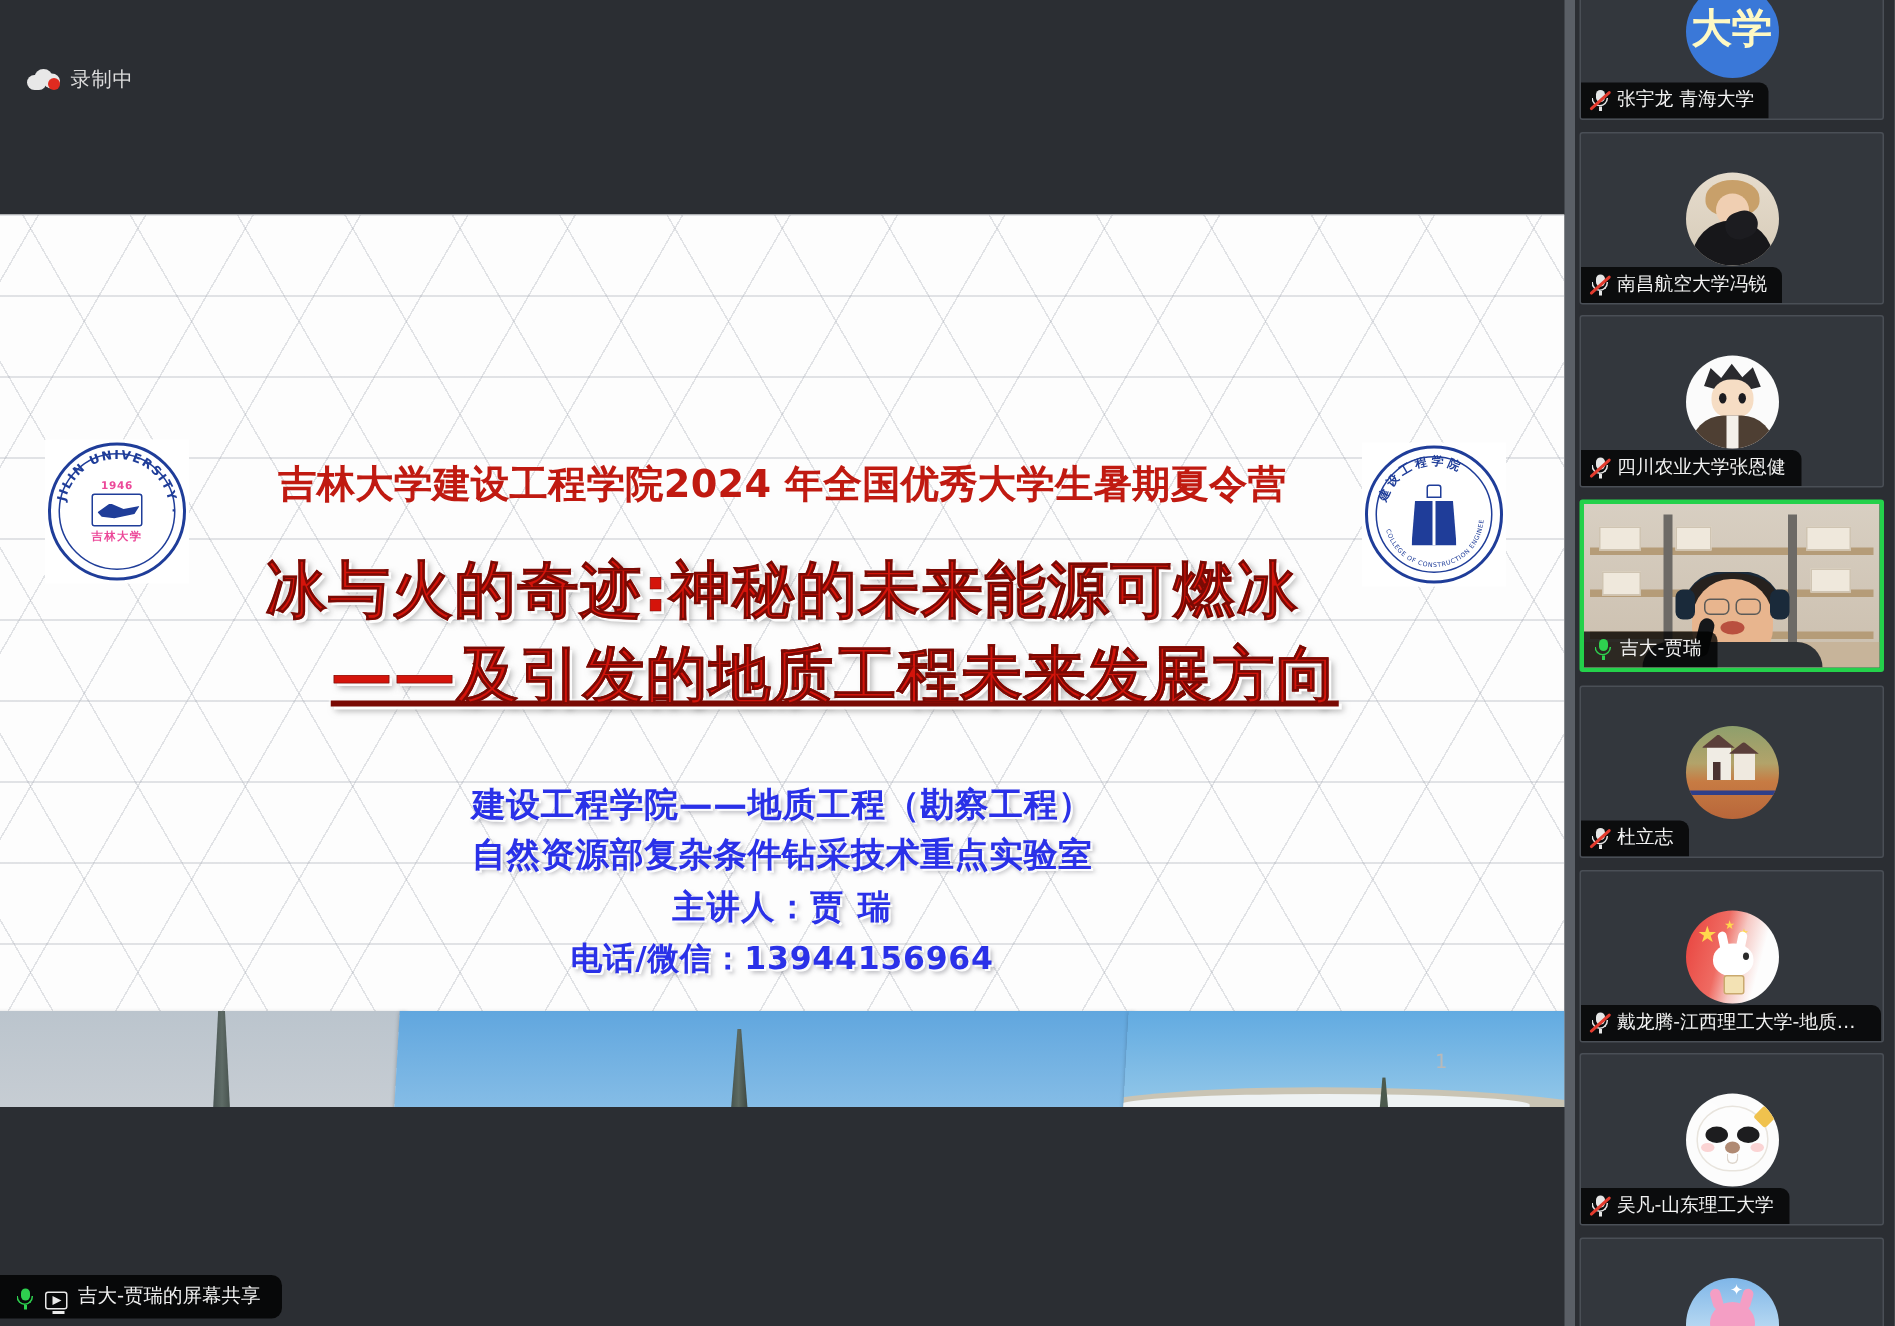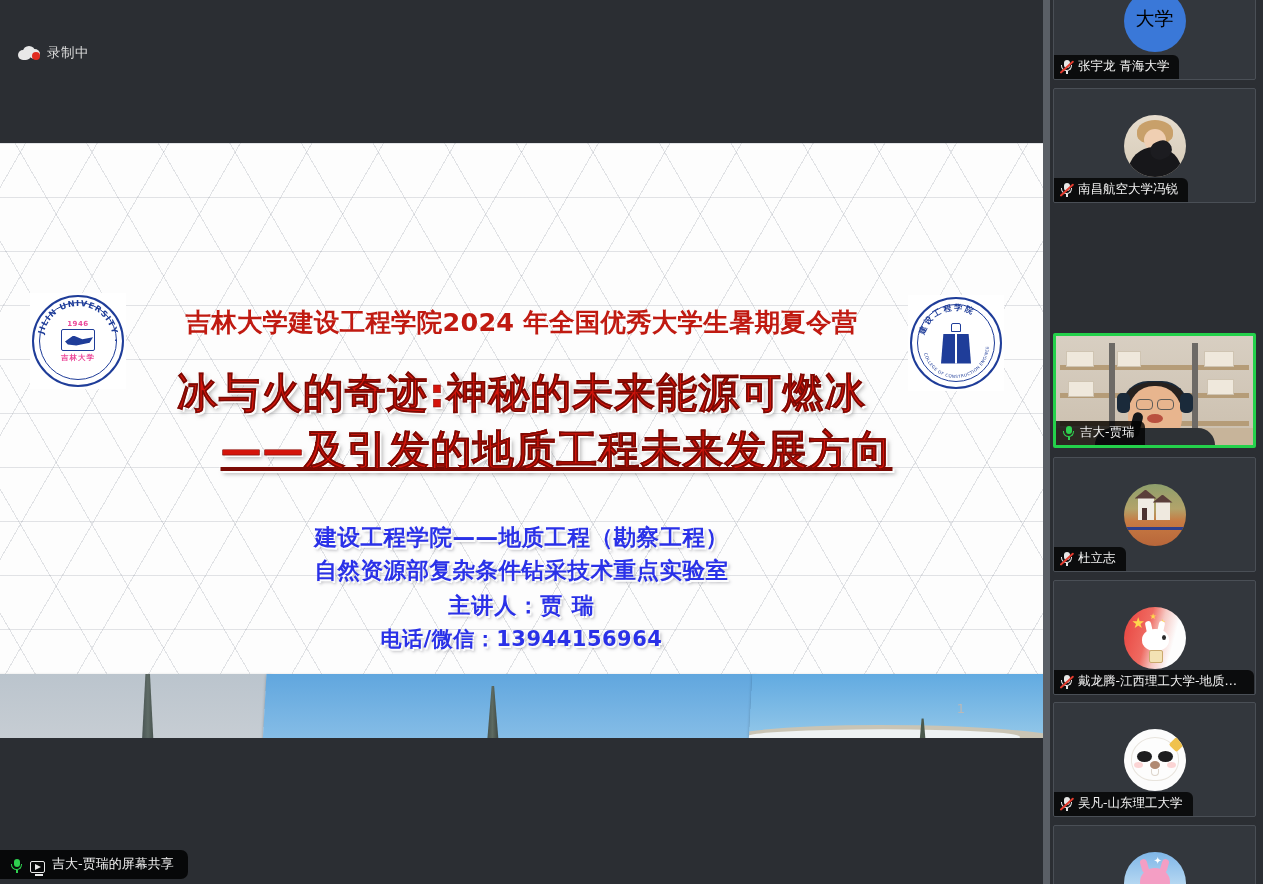--- a/index.html
+++ b/index.html
@@ -216,21 +216,21 @@
   }
   .mic.on .body,.mic.on .stem{ background:#2ed04f; }
   .mic.on .arc{ border-color:#2ed04f; }
   .mic .slash{
     position:absolute; left:-2px; top:6.5px; width:18px; height:2.4px;
     background:#e23b2e; transform:rotate(-42deg); border-radius:2px;
   }
 
   
   .av-blue{ background:#3a78d8; }
-  .av-blue .cn{ color:#000000; font-size:19px; font-weight:normal; transform:translateY(-2px); }
+  .av-blue .cn{ color:#fef9c3; font-size:27px; font-weight:bold; transform:translateY(-2px); }
 
   .av-photo1{ background:linear-gradient(#e6dccd,#d6cbb8); }
   .av-photo1 .hair{ position:absolute; left:13px; top:5px; width:36px; height:24px; background:#c8a06a; border-radius:50% 50% 40% 40%; }
   .av-photo1 .face{ position:absolute; left:20px; top:14px; width:22px; height:22px; background:#f0cfb2; border-radius:50%; }
   .av-photo1 .body{ position:absolute; left:4px; bottom:0; width:54px; height:30px; background:#17171a; border-radius:26px 26px 0 0; }
   .av-photo1 .arm{ position:absolute; left:26px; top:26px; width:22px; height:18px; background:#1c1c20; border-radius:10px; transform:rotate(-20deg);}
 
   .av-anime{ background:#fbfbfb; }
   .av-anime .hair{ position:absolute; left:9px; top:4px; width:44px; height:24px; background:#2a2a2e;
       clip-path:polygon(8% 70%, 18% 20%, 34% 48%, 50% 8%, 66% 46%, 82% 18%, 94% 72%, 50% 92%); }
@@ -462,20 +462,41 @@
         <span class="mic">
           <span class="body"></span>
             <span class="arc"></span>
             <span class="stem"></span>
             <span class="slash"></span>
         </span>
         <span class="name-text">南昌航空大学冯锐</span>
       </div>
     </div>
 
+    <div class="tile" style="top:210px;height:115px;">
+      <div class="tile-avatar-wrap">
+        <div class="avatar av-anime">
+          <span class="hair"></span>
+            <span class="face"></span>
+            <span class="eye1"></span>
+            <span class="eye2"></span>
+          <span class="cloth"></span>
+            <span class="tie"></span>
+        </div>
+      </div>
+      <div class="name-tag">
+        <span class="mic">
+          <span class="body"></span>
+            <span class="arc"></span>
+            <span class="stem"></span>
+            <span class="slash"></span>
+        </span>
+        <span class="name-text">四川农业大学张恩健</span>
+      </div>
+    </div>
 
     <div class="tile" style="top:457px;height:115px;">
       <div class="tile-avatar-wrap">
         <div class="avatar av-land">
           <span class="h1"></span>
             <span class="h2"></span>
             <span class="d1"></span>
             <span class="stripe"></span>
         </div>
       </div>

